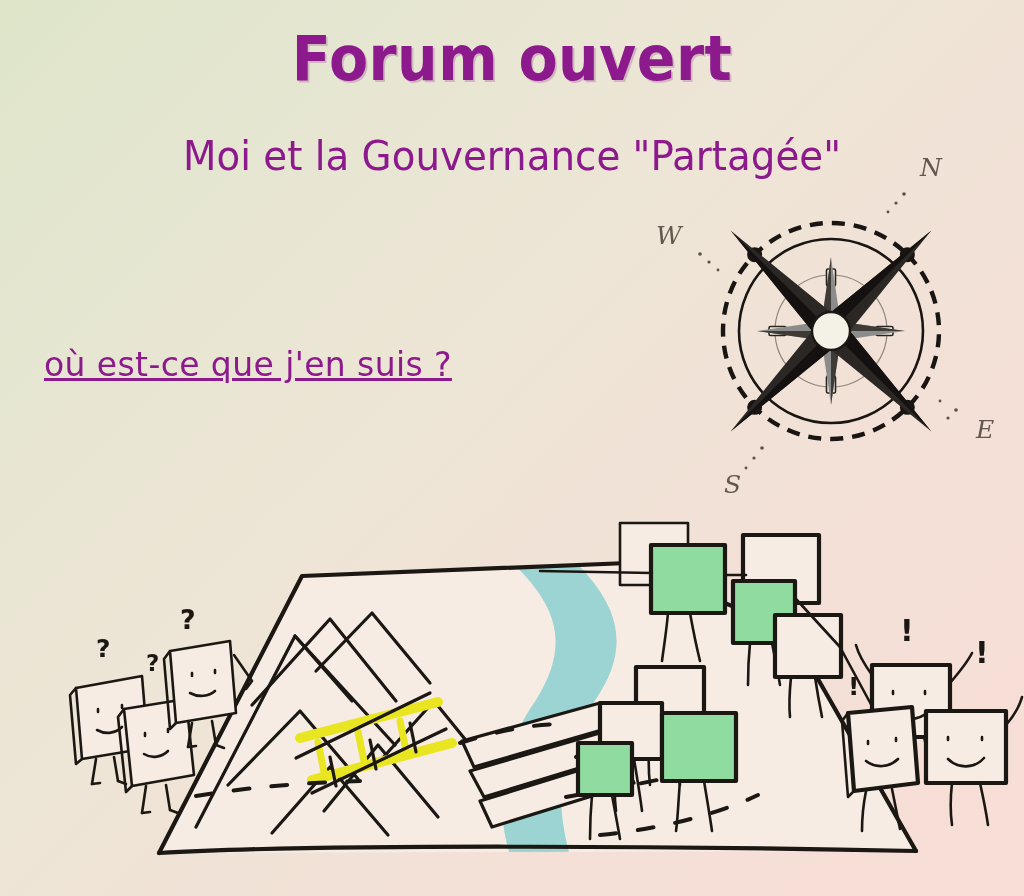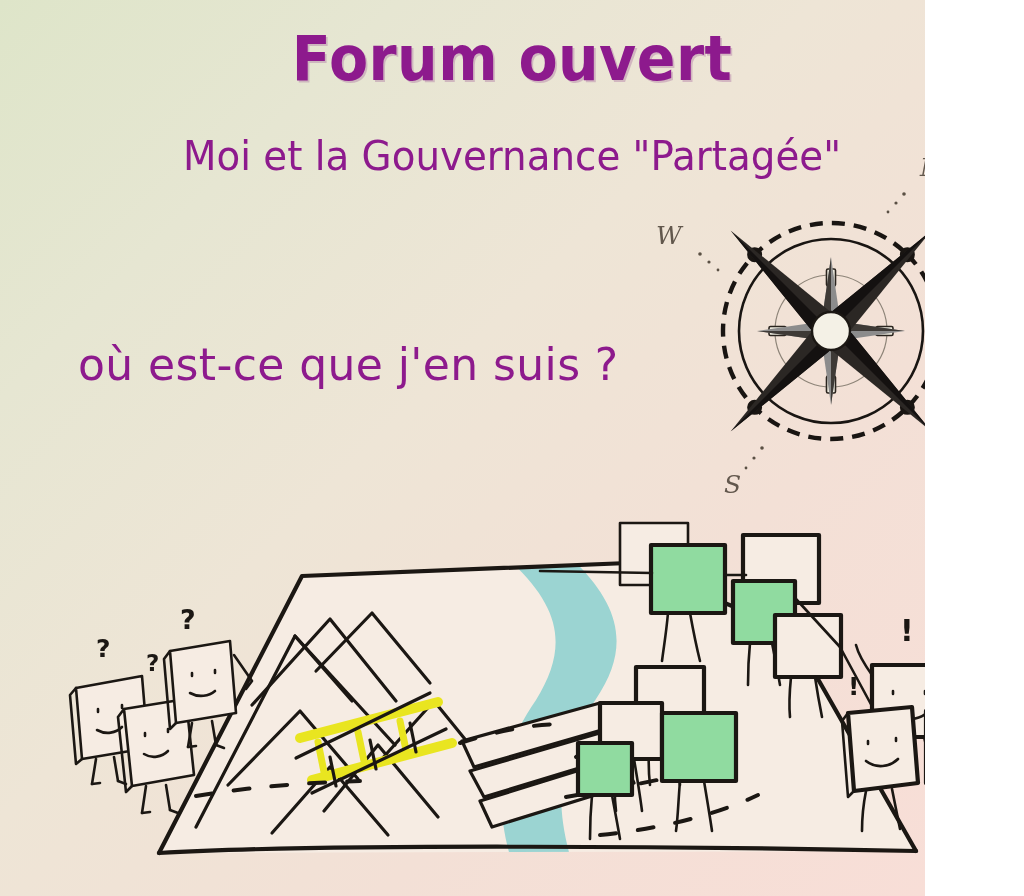--- a/index.html
+++ b/index.html
@@ -2,21 +2,21 @@
 <html><head>
 <meta charset="utf-8">
 <style>
   html, body {
     margin: 0;
     padding: 0;
     background: #ffffff;
   }
   #slide {
     position: relative;
-    width: 925px;
+    width: 1024px;
     height: 896px;
     overflow: hidden;
     background:
       linear-gradient(135deg,
         #dee5c9 0%,
         #e6e6d2 22%,
         #eee5d6 45%,
         #f3e0d6 70%,
         #f8ded7 100%);
     font-family: "DejaVu Sans", sans-serif;
@@ -48,28 +48,29 @@
     font-family: "DejaVu Sans", sans-serif;
     font-weight: 400;
     font-size: 40px;
     color: #8d1a8d;
     transform: scaleX(0.97);
     transform-origin: center;
     white-space: nowrap;
   }
   #questions {
     position: absolute;
-    left: 78px;
+    left: 44px;
     top: 338px;
     color: #8d1a8d;
     font-family: "DejaVu Sans", sans-serif;
-    font-size: 44px;
+    font-size: 33px;
     line-height: 54px;
     letter-spacing: 0.4px;
     white-space: nowrap;
+    text-decoration: underline;
   }
   #questions .qline { display: block; }
 
   
   #compass {
     position: absolute;
     left: 638px;
     top: 148px;
     width: 380px;
     height: 370px;

